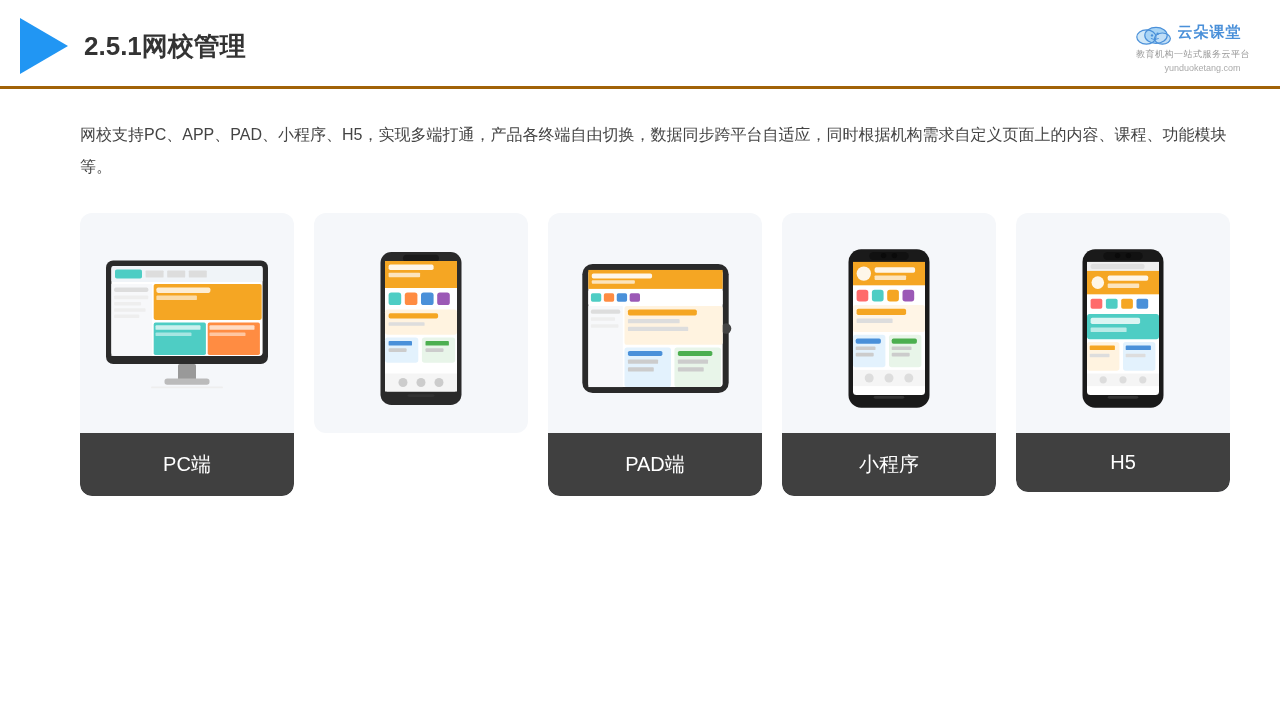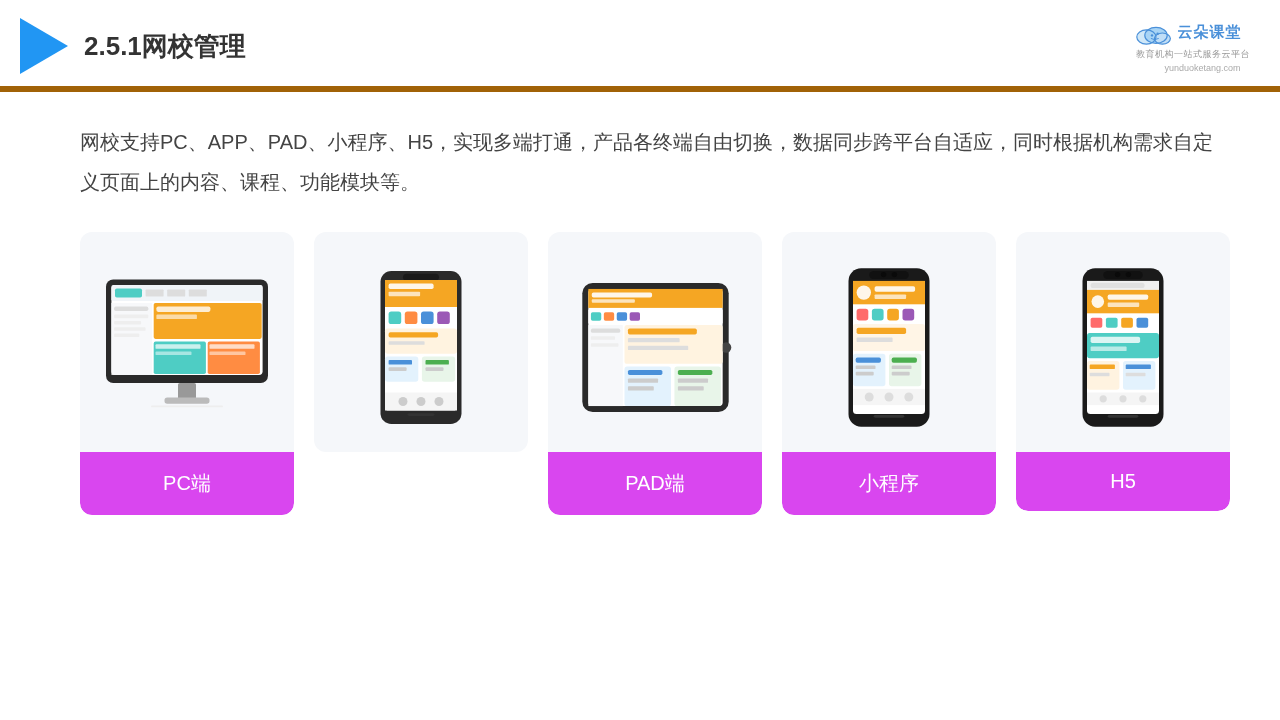--- a/index.html
+++ b/index.html
@@ -11,21 +11,21 @@
       overflow: hidden;
       position: relative;
     }
 
     
     .header {
       display: flex;
       align-items: center;
       justify-content: space-between;
       padding: 18px 30px 0 20px;
-      border-bottom: 6px solid #a16207;
+      border-bottom: 3px solid #a16207;
       padding-bottom: 12px;
     }
     .header-left {
       display: flex;
       align-items: center;
       gap: 16px;
     }
     .logo-triangle {
       width: 0;
       height: 0;
@@ -69,21 +69,21 @@
       font-size: 9px;
       color: #aaa;
       margin-left: 32px;
     }
 
     
     .main-content {
       padding: 30px 50px 20px 80px;
     }
     .description {
-      font-size: 20px;
+      font-size: 16px;
       color: #444;
       line-height: 2;
       margin-bottom: 30px;
     }
 
     
     .cards-container {
       display: flex;
       gap: 20px;
       align-items: flex-start;
@@ -105,21 +105,21 @@
       width: 100%;
       height: 220px;
       display: flex;
       align-items: center;
       justify-content: center;
       padding: 20px 16px 10px;
     }
 
     .card-label {
       width: 100%;
-      background: #d946ef;
+      background: #404040;
       color: #fff;
       font-size: 20px;
       font-weight: 500;
       text-align: center;
       padding: 18px 0;
       border-radius: 0 0 12px 12px;
     }
 
     
     .pc-monitor {

